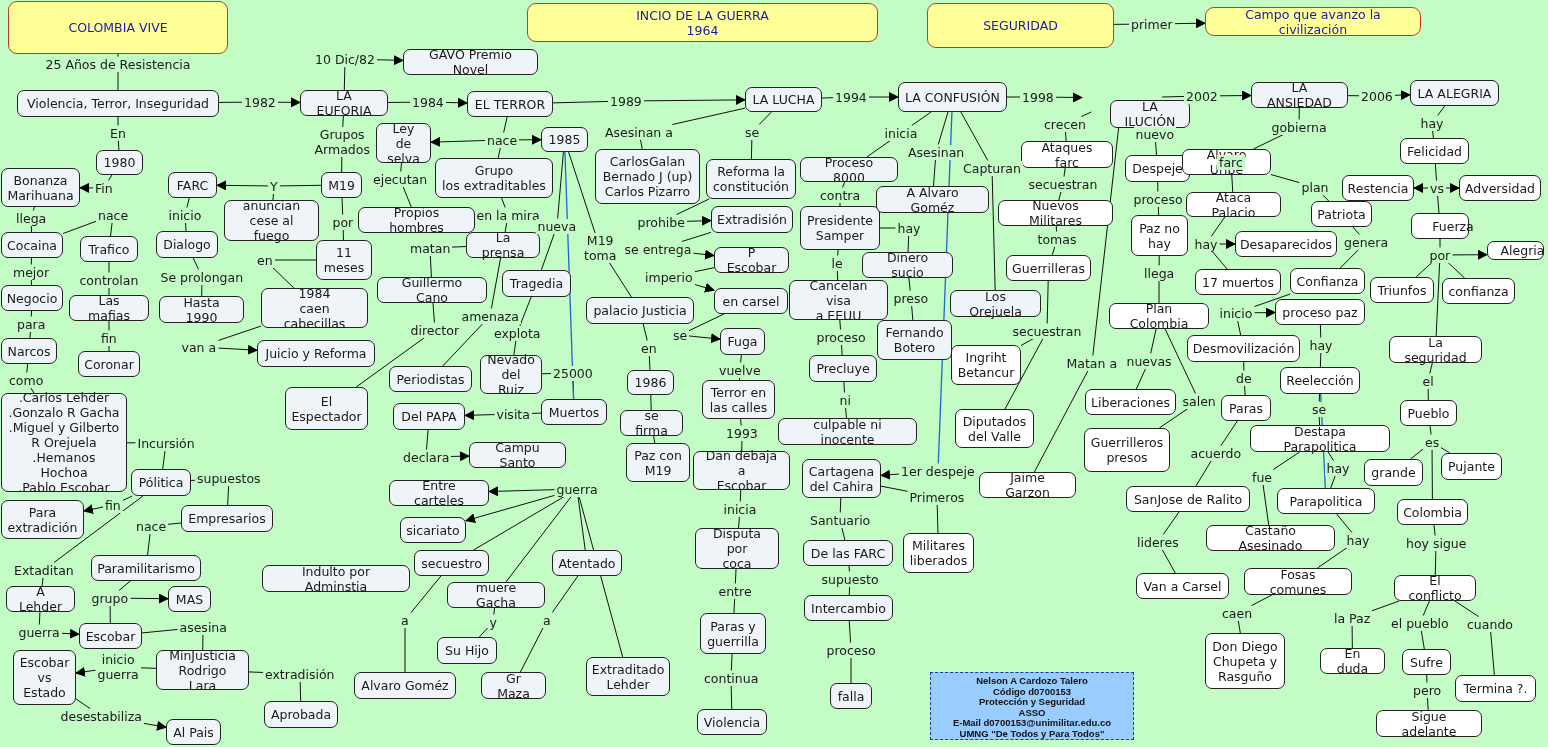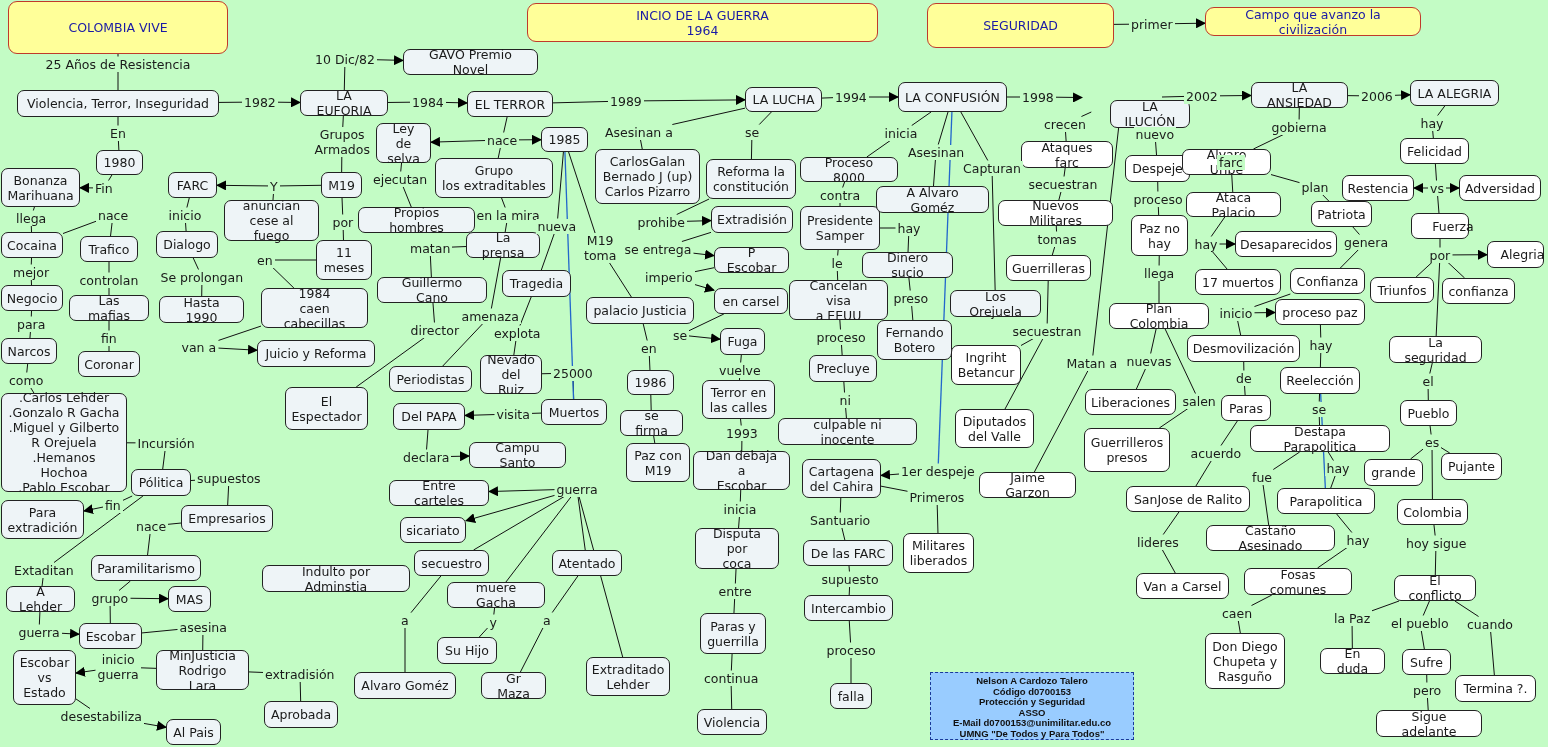--- a/index.html
+++ b/index.html
@@ -434,21 +434,21 @@
     <div class="node w" style="left: 1206px; top: 525px; width: 129px; height: 26px;">Castaño Asesinado</div>
     <div class="node w" style="left: 1136px; top: 573px; width: 93px; height: 26px;">Van a Carsel</div>
     <div class="node w" style="left: 1244px; top: 568px; width: 108px; height: 27px;">Fosas comunes</div>
     <div class="node w" style="left: 1205px; top: 633px; width: 80px; height: 56px;">Don Diego
 Chupeta y
 Rasguño</div>
     <div class="node w" style="left: 1400px; top: 138px; width: 69px; height: 26px;">Felicidad</div>
     <div class="node w" style="left: 1342px; top: 175px; width: 72px; height: 26px;">Restencia</div>
     <div class="node w" style="left: 1459px; top: 175px; width: 82px; height: 26px;">Adversidad</div>
     <div class="node w" style="left: 1411px; top: 213px; width: 58px; height: 26px; padding-left: 32px;">Fuerza</div>
-    <div class="node w" style="left: 1487px; top: 241px; width: 57px; height: 27px; padding-left: 20px;">Alegria</div>
+    <div class="node w" style="left: 1487px; top: 241px; width: 57px; height: 19px; padding-left: 20px;">Alegria</div>
     <div class="node w" style="left: 1370px; top: 277px; width: 64px; height: 26px;">Triunfos</div>
     <div class="node w" style="left: 1442px; top: 278px; width: 73px; height: 26px;">confianza</div>
     <div class="node w" style="left: 1389px; top: 336px; width: 93px; height: 27px;">La seguridad</div>
     <div class="node w" style="left: 1400px; top: 400px; width: 57px; height: 26px;">Pueblo</div>
     <div class="node w" style="left: 1364px; top: 459px; width: 59px; height: 27px;">grande</div>
     <div class="node w" style="left: 1441px; top: 453px; width: 61px; height: 27px;">Pujante</div>
     <div class="node w" style="left: 1397px; top: 499px; width: 71px; height: 26px;">Colombia</div>
     <div class="node w" style="left: 1394px; top: 575px; width: 82px; height: 26px;">El conflicto</div>
     <div class="node w" style="left: 1320px; top: 648px; width: 65px; height: 26px;">En duda</div>
     <div class="node w" style="left: 1402px; top: 649px; width: 49px; height: 26px;">Sufre</div>

